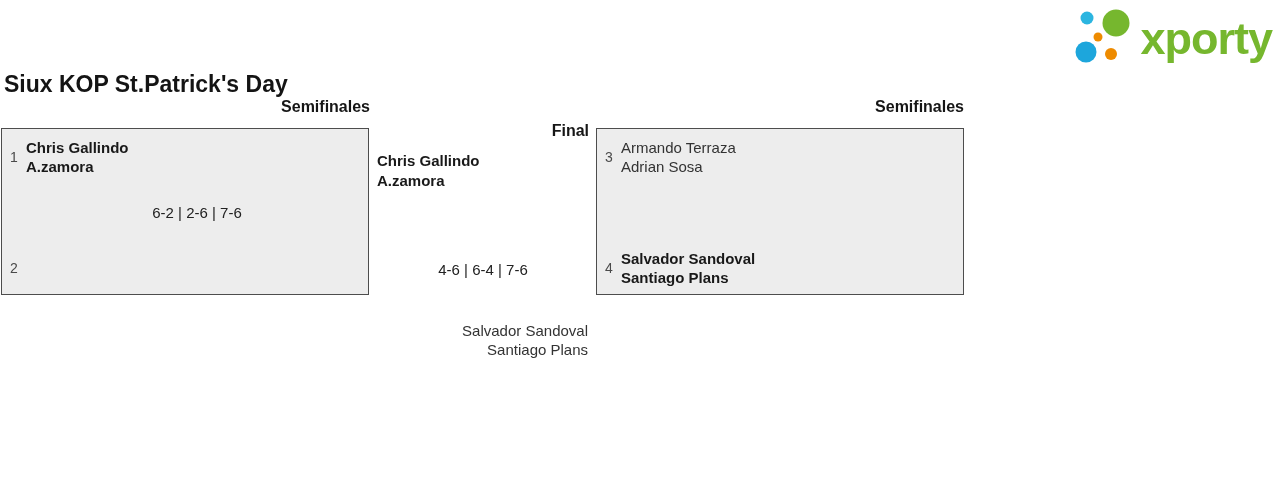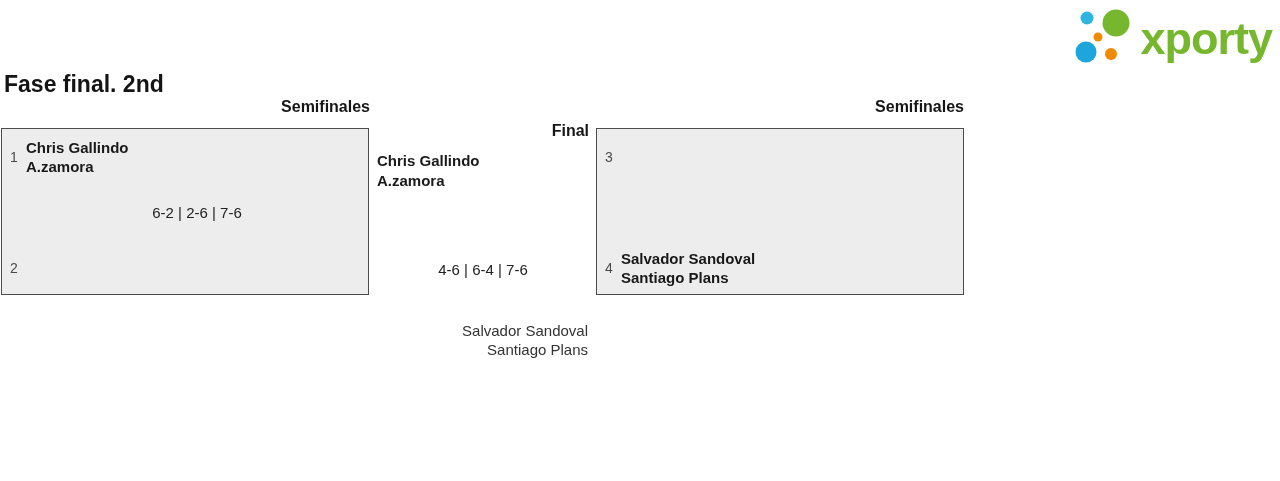--- a/index.html
+++ b/index.html
@@ -133,20 +133,21 @@
     line-height: 19px;
     color: #333333;
   }
 </style>
 </head>
 <body>
 
 <div id="screen">
 
   <div class="page-title">
+    <div>Siux KOP St.Patrick's Day</div>
     <div>Fase final. 2nd</div>
   </div>
 
   <div class="logo">
     <span>
       <svg width="62" height="58" viewBox="0 0 62 58" xmlns="http://www.w3.org/2000/svg">
         <circle cx="14" cy="12" r="6.5" fill="#2bb5e0"></circle>
         <circle cx="43" cy="17" r="13.5" fill="#76b72e"></circle>
         <circle cx="25" cy="31" r="4.5" fill="#ee8b00"></circle>
         <circle cx="13" cy="46" r="10.5" fill="#1da6dc"></circle>
@@ -175,20 +176,24 @@
     <div>A.zamora</div>
   </div>
   <div class="final-score">4-6 | 6-4 | 7-6</div>
   <div class="final-winner">
     <div>Salvador Sandoval</div>
     <div>Santiago Plans</div>
   </div>
 
   <div class="match-box box-right">
     <div class="seed seed-top">3</div>
+    <div class="team team-top">
+      <div>Armando Terraza</div>
+      <div>Adrian Sosa</div>
+    </div>
     <div class="seed seed-bottom">4</div>
     <div class="team team-bottom winner">
       <div>Salvador Sandoval</div>
       <div>Santiago Plans</div>
     </div>
   </div>
 
 </div>
 
 </body></html>

